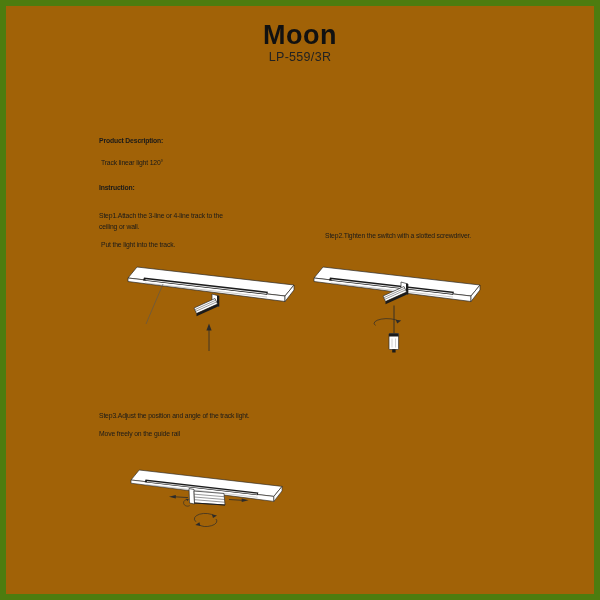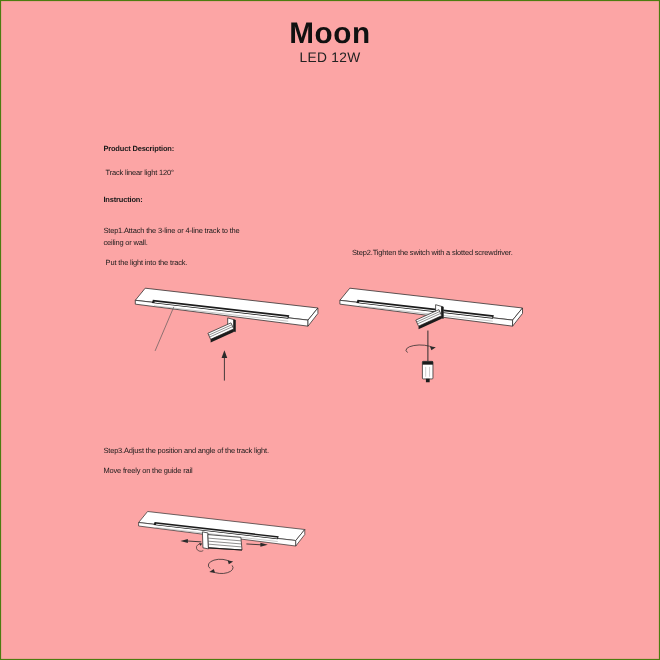--- a/index.html
+++ b/index.html
@@ -1,18 +1,18 @@
 <!DOCTYPE html>
 <html><head>
 <meta charset="utf-8">
 <style>
   html,body{margin:0;padding:0;background:#fff;}
   .page{
     position:relative;width:600px;height:600px;box-sizing:border-box;
-    background:#fca5a5;border:1px solid #4d7c0f;overflow:hidden;
+    background:#a16207;border:6px solid #4d7c0f;overflow:hidden;
     font-family:"Liberation Sans","DejaVu Sans",sans-serif;color:#1a1a1a;
   }
   .title{
     position:absolute;top:14px;left:0;width:100%;text-align:center;
     font-size:27px;font-weight:bold;letter-spacing:.5px;color:#111;
   }
   .subtitle{
     position:absolute;top:44px;left:0;width:100%;text-align:center;
     font-size:12.5px;line-height:15.5px;letter-spacing:.3px;color:#222;
   }
@@ -36,21 +36,21 @@
   svg .thin{stroke:#444;stroke-width:.55;fill:none;}
   svg .dark{fill:#1b1b1b;stroke:none;}
 </style>
 </head>
 <body>
 
 <div class="page">
 
   <div class="title">Moon</div>
   <div class="subtitle">
-    <div>LED 12W</div>
+    <div>LP-559/3R</div>
   </div>
 
   <div class="txt bold pd-label">Product Description:</div>
   <div class="txt pd-text">Track linear light 120°</div>
   <div class="txt bold instr-label">Instruction:</div>
 
   <div class="txt step1">
     <div>Step1.Attach the 3-line or 4-line track to the</div>
     <div>ceiling or wall.</div>
   </div>

